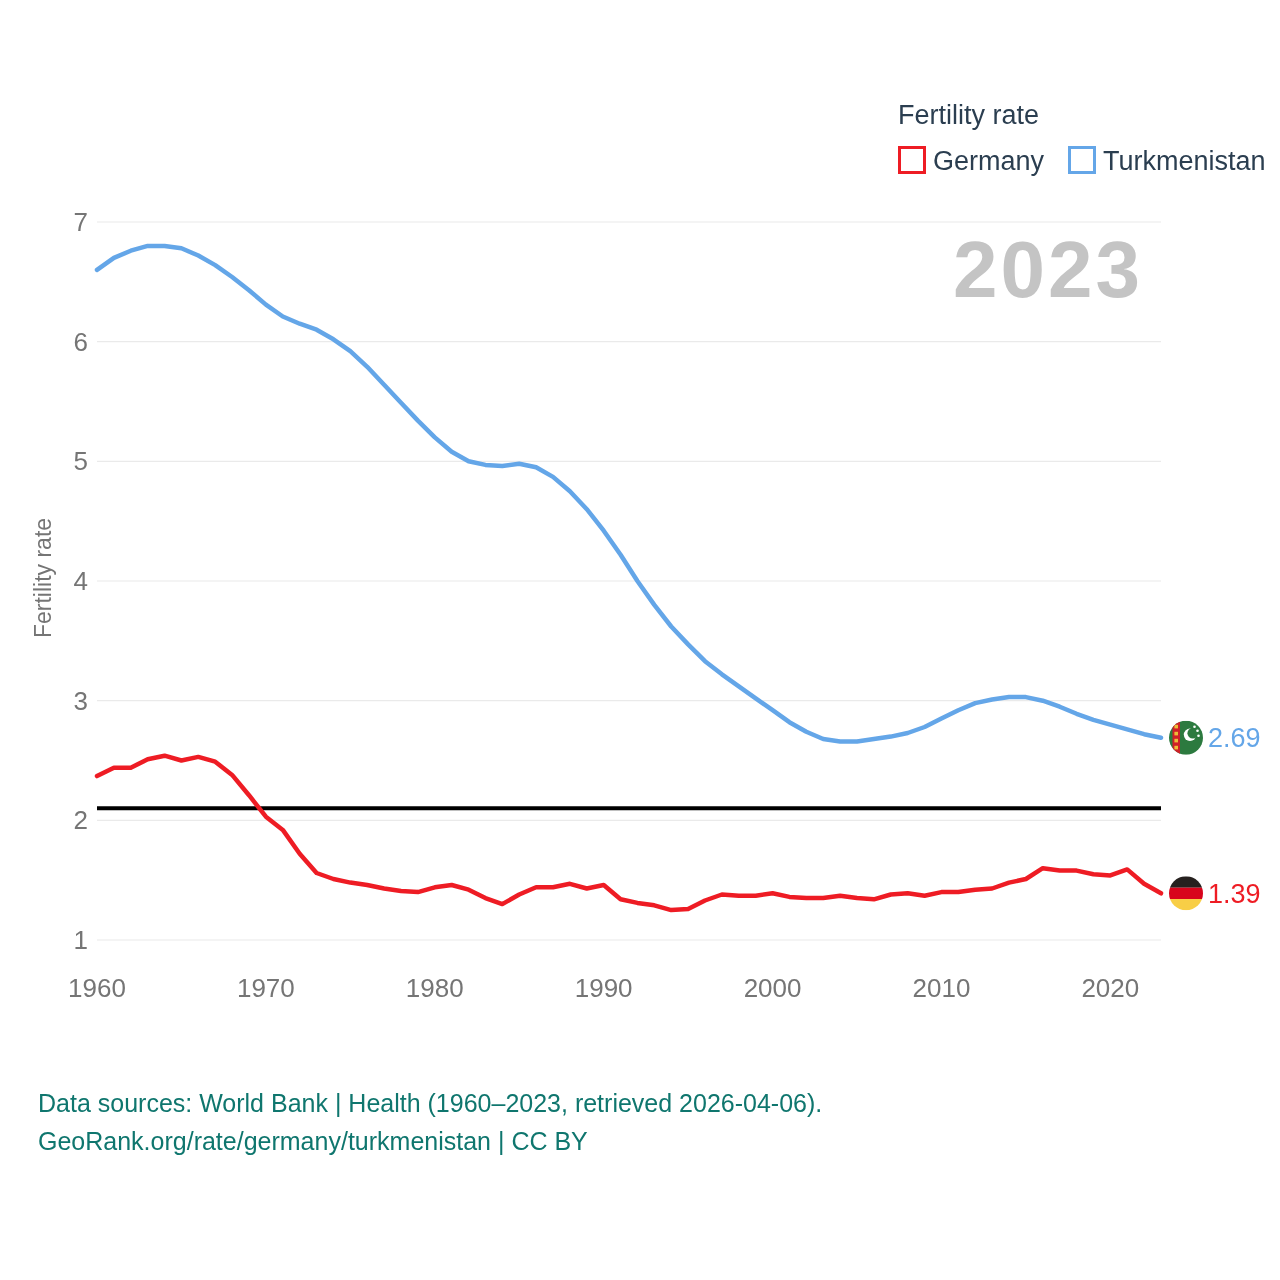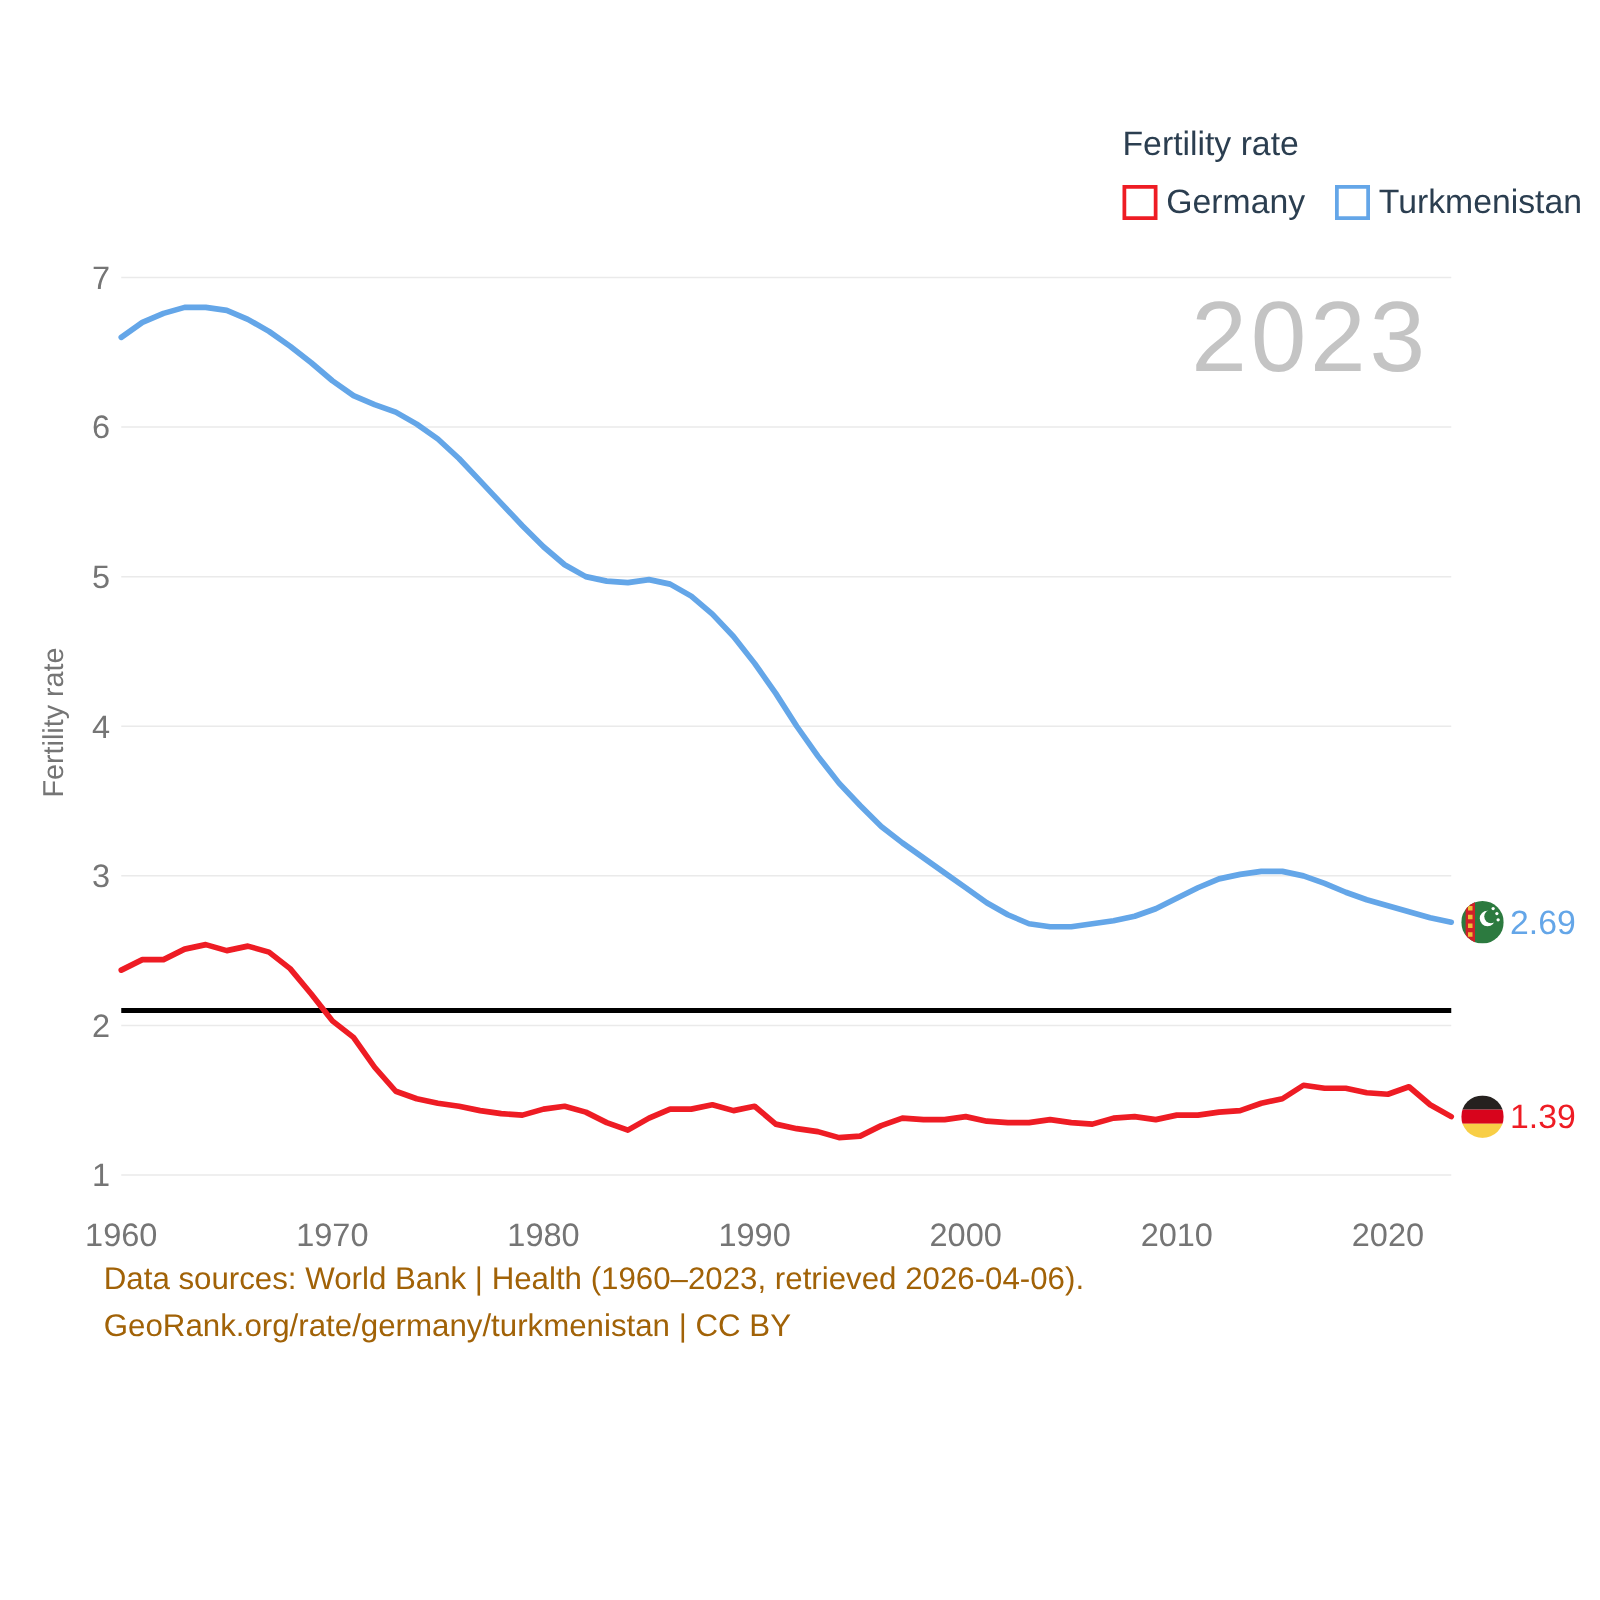--- a/index.html
+++ b/index.html
@@ -17,56 +17,55 @@
     position: absolute;
     left: 898px;
     top: 100px;
     color: #2b3e50;
   }
   .legend-title {
     font-size: 27px;
     margin-bottom: 15px;
   }
   .legend-items { display: flex; align-items: center; gap: 24px; }
-  .legend-item { display: flex; align-items: center; gap: 7px; cursor: pointer; }
+  .legend-item { display: flex; align-items: flex-start; gap: 7px; cursor: pointer; }
   .legend-item .swatch {
     width: 22px; height: 22px;
     background: #ffffff;
     border: 3px solid #999;
     box-sizing: content-box;
   }
   .legend-item .lbl { font-size: 27px; }
 
   .watermark {
     position: absolute;
     top: 230px;
     right: 137px;
     font-size: 80px;
-    font-weight: 400;
+    font-weight: 700;
     letter-spacing: 3px;
     color: #c4c4c4;
     line-height: 1;
   }
   .y-axis-label {
     position: absolute;
     left: 43px;
     top: 578px;
     transform: translate(-50%, -50%) rotate(-90deg);
     white-space: nowrap;
     font-size: 23px;
     color: #757575;
   }
   .footer {
     position: absolute;
     left: 38px;
-    top: 1004px;
+    top: 1084px;
     font-size: 25px;
     line-height: 38px;
-    color: #a16207;
-    margin-left: 45px;
+    color: #0f766e;
   }
 
   .tick-text { fill: #757575; font-size: 26px; font-family: "Liberation Sans", sans-serif; }
   .end-label { font-size: 27px; font-family: "Liberation Sans", sans-serif; }
   .grid-line { stroke: #eaeaea; stroke-width: 1.2; }
   .series-line { fill: none; stroke-width: 4.5; stroke-linejoin: round; stroke-linecap: round; }
   .ref-line { stroke: #000000; stroke-width: 4; }
 </style>
 </head>
 <body>

